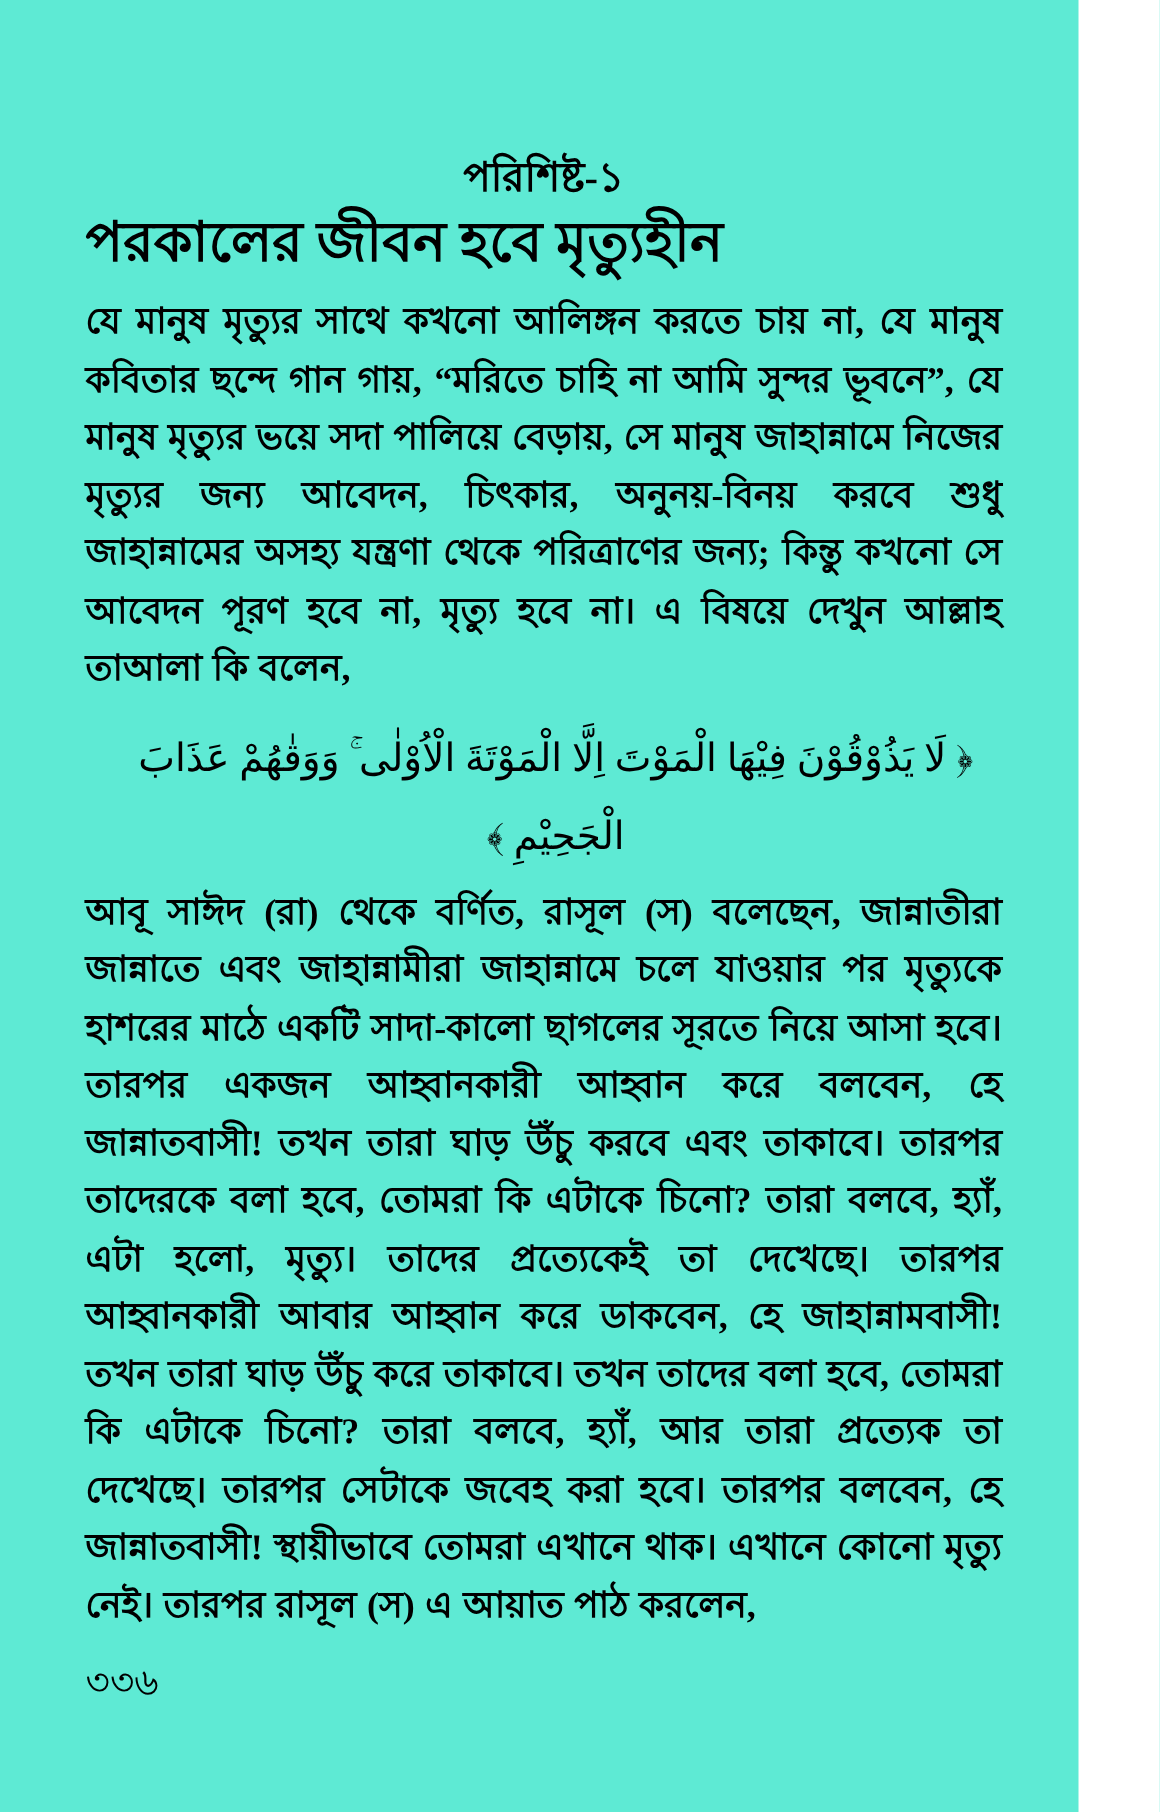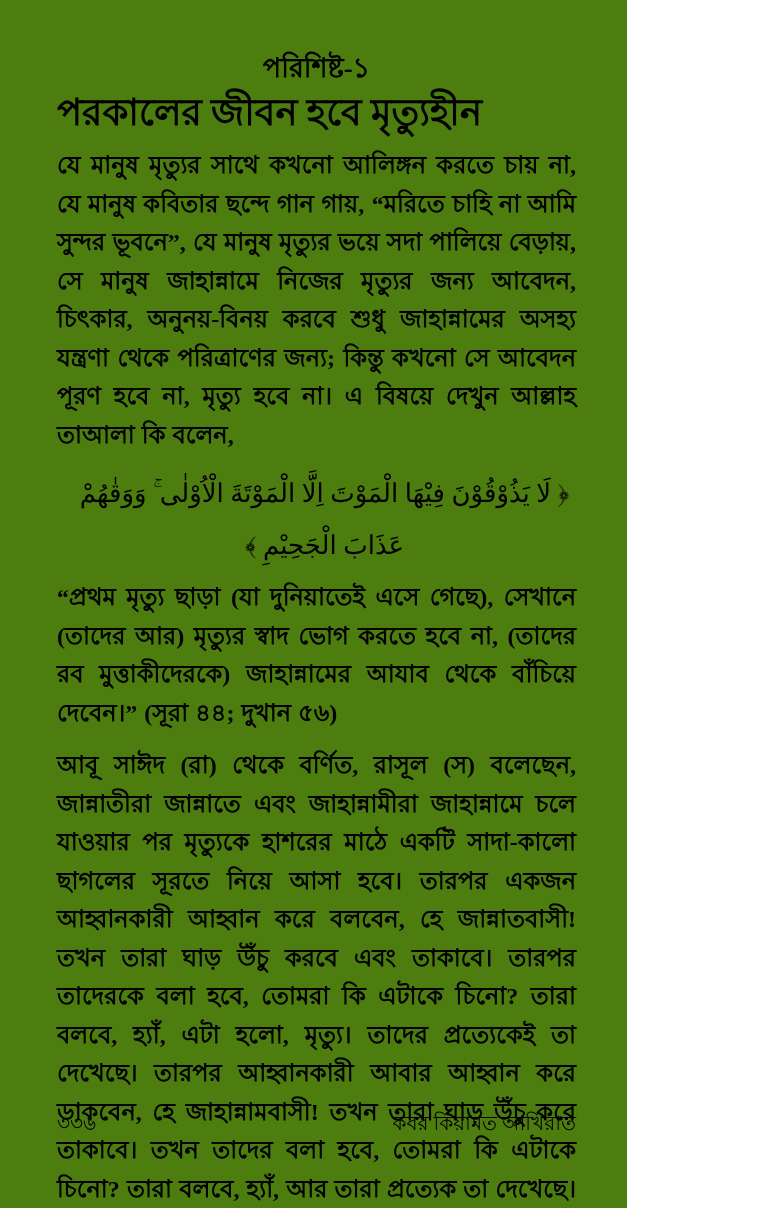--- a/index.html
+++ b/index.html
@@ -2,25 +2,25 @@
 <html lang="bn"><head>
 <meta charset="utf-8">
 <style>
   html, body {
     margin: 0;
     padding: 0;
     background: #ffffff;
   }
   .page {
     position: relative;
-    width: 627px;
+    width: 719px;
     height: 1208px;
     box-sizing: border-box;
-    padding: 50px 51px 0 57px;
-    background: #4d7c0f;
+    padding: 100px 51px 0 57px;
+    background: #5eead4;
     color: #000000;
     font-family: "Liberation Serif", "DejaVu Serif", serif;
     overflow: hidden;
   }
   .appendix-label {
     text-align: center;
     font-weight: bold;
     font-size: 27px;
     line-height: 36px;
     margin: 0;
@@ -49,40 +49,39 @@
     margin: 0 0 6px 16px;
   }
   .footer {
     position: absolute;
     left: 57px;
     right: 51px;
     top: 1106px;
     display: flex;
     justify-content: space-between;
     align-items: flex-start;
-    font-size: 20px;
+    font-size: 25px;
     line-height: 34px;
+    flex-direction: column;
   }
 </style>
 </head>
 <body>
 
 <div class="page">
 
   <p class="appendix-label">পরিশিষ্ট-১</p>
 
   <h1 class="page-title">পরকালের জীবন হবে মৃত্যুহীন</h1>
 
   <p class="para">যে মানুষ মৃত্যুর সাথে কখনো আলিঙ্গন করতে চায় না, যে মানুষ কবিতার ছন্দে গান গায়, “মরিতে চাহি না আমি সুন্দর ভূবনে”, যে মানুষ মৃত্যুর ভয়ে সদা পালিয়ে বেড়ায়, সে মানুষ জাহান্নামে নিজের মৃত্যুর জন্য আবেদন, চিৎকার, অনুনয়-বিনয় করবে শুধু জাহান্নামের অসহ্য যন্ত্রণা থেকে পরিত্রাণের জন্য; কিন্তু কখনো সে আবেদন পূরণ হবে না, মৃত্যু হবে না। এ বিষয়ে দেখুন আল্লাহ তাআলা কি বলেন,</p>
 
   <p class="arabic-verse" lang="ar">﴿ لَا يَذُوْقُوْنَ فِيْهَا الْمَوْتَ اِلَّا الْمَوْتَةَ الْاُوْلٰى ۚ وَوَقٰهُمْ عَذَابَ الْجَحِيْمِ ﴾</p>
 
-  <p class="para">“প্রথম মৃত্যু ছাড়া (যা দুনিয়াতেই এসে গেছে), সেখানে (তাদের আর) মৃত্যুর স্বাদ ভোগ করতে হবে না, (তাদের রব মুত্তাকীদেরকে) জাহান্নামের আযাব থেকে বাঁচিয়ে দেবেন।” (সূরা ৪৪; দুখান ৫৬)</p>
 
 
   <p class="para">আবূ সাঈদ (রা) থেকে বর্ণিত, রাসূল (স) বলেছেন, জান্নাতীরা জান্নাতে এবং জাহান্নামীরা জাহান্নামে চলে যাওয়ার পর মৃত্যুকে হাশরের মাঠে একটি সাদা-কালো ছাগলের সূরতে নিয়ে আসা হবে। তারপর একজন আহ্বানকারী আহ্বান করে বলবেন, হে জান্নাতবাসী! তখন তারা ঘাড় উঁচু করবে এবং তাকাবে। তারপর তাদেরকে বলা হবে, তোমরা কি এটাকে চিনো? তারা বলবে, হ্যাঁ, এটা হলো, মৃত্যু। তাদের প্রত্যেকেই তা দেখেছে। তারপর আহ্বানকারী আবার আহ্বান করে ডাকবেন, হে জাহান্নামবাসী! তখন তারা ঘাড় উঁচু করে তাকাবে। তখন তাদের বলা হবে, তোমরা কি এটাকে চিনো? তারা বলবে, হ্যাঁ, আর তারা প্রত্যেক তা দেখেছে। তারপর সেটাকে জবেহ করা হবে। তারপর বলবেন, হে জান্নাতবাসী! স্থায়ীভাবে তোমরা এখানে থাক। এখানে কোনো মৃত্যু নেই। তারপর রাসূল (স) এ আয়াত পাঠ করলেন,</p>
 
   <div class="footer">
     <span>৩৩৬</span>
-    <span>কবর কিয়ামত আখিরাত</span>
   </div>
 
 </div>
 
 </body></html>

